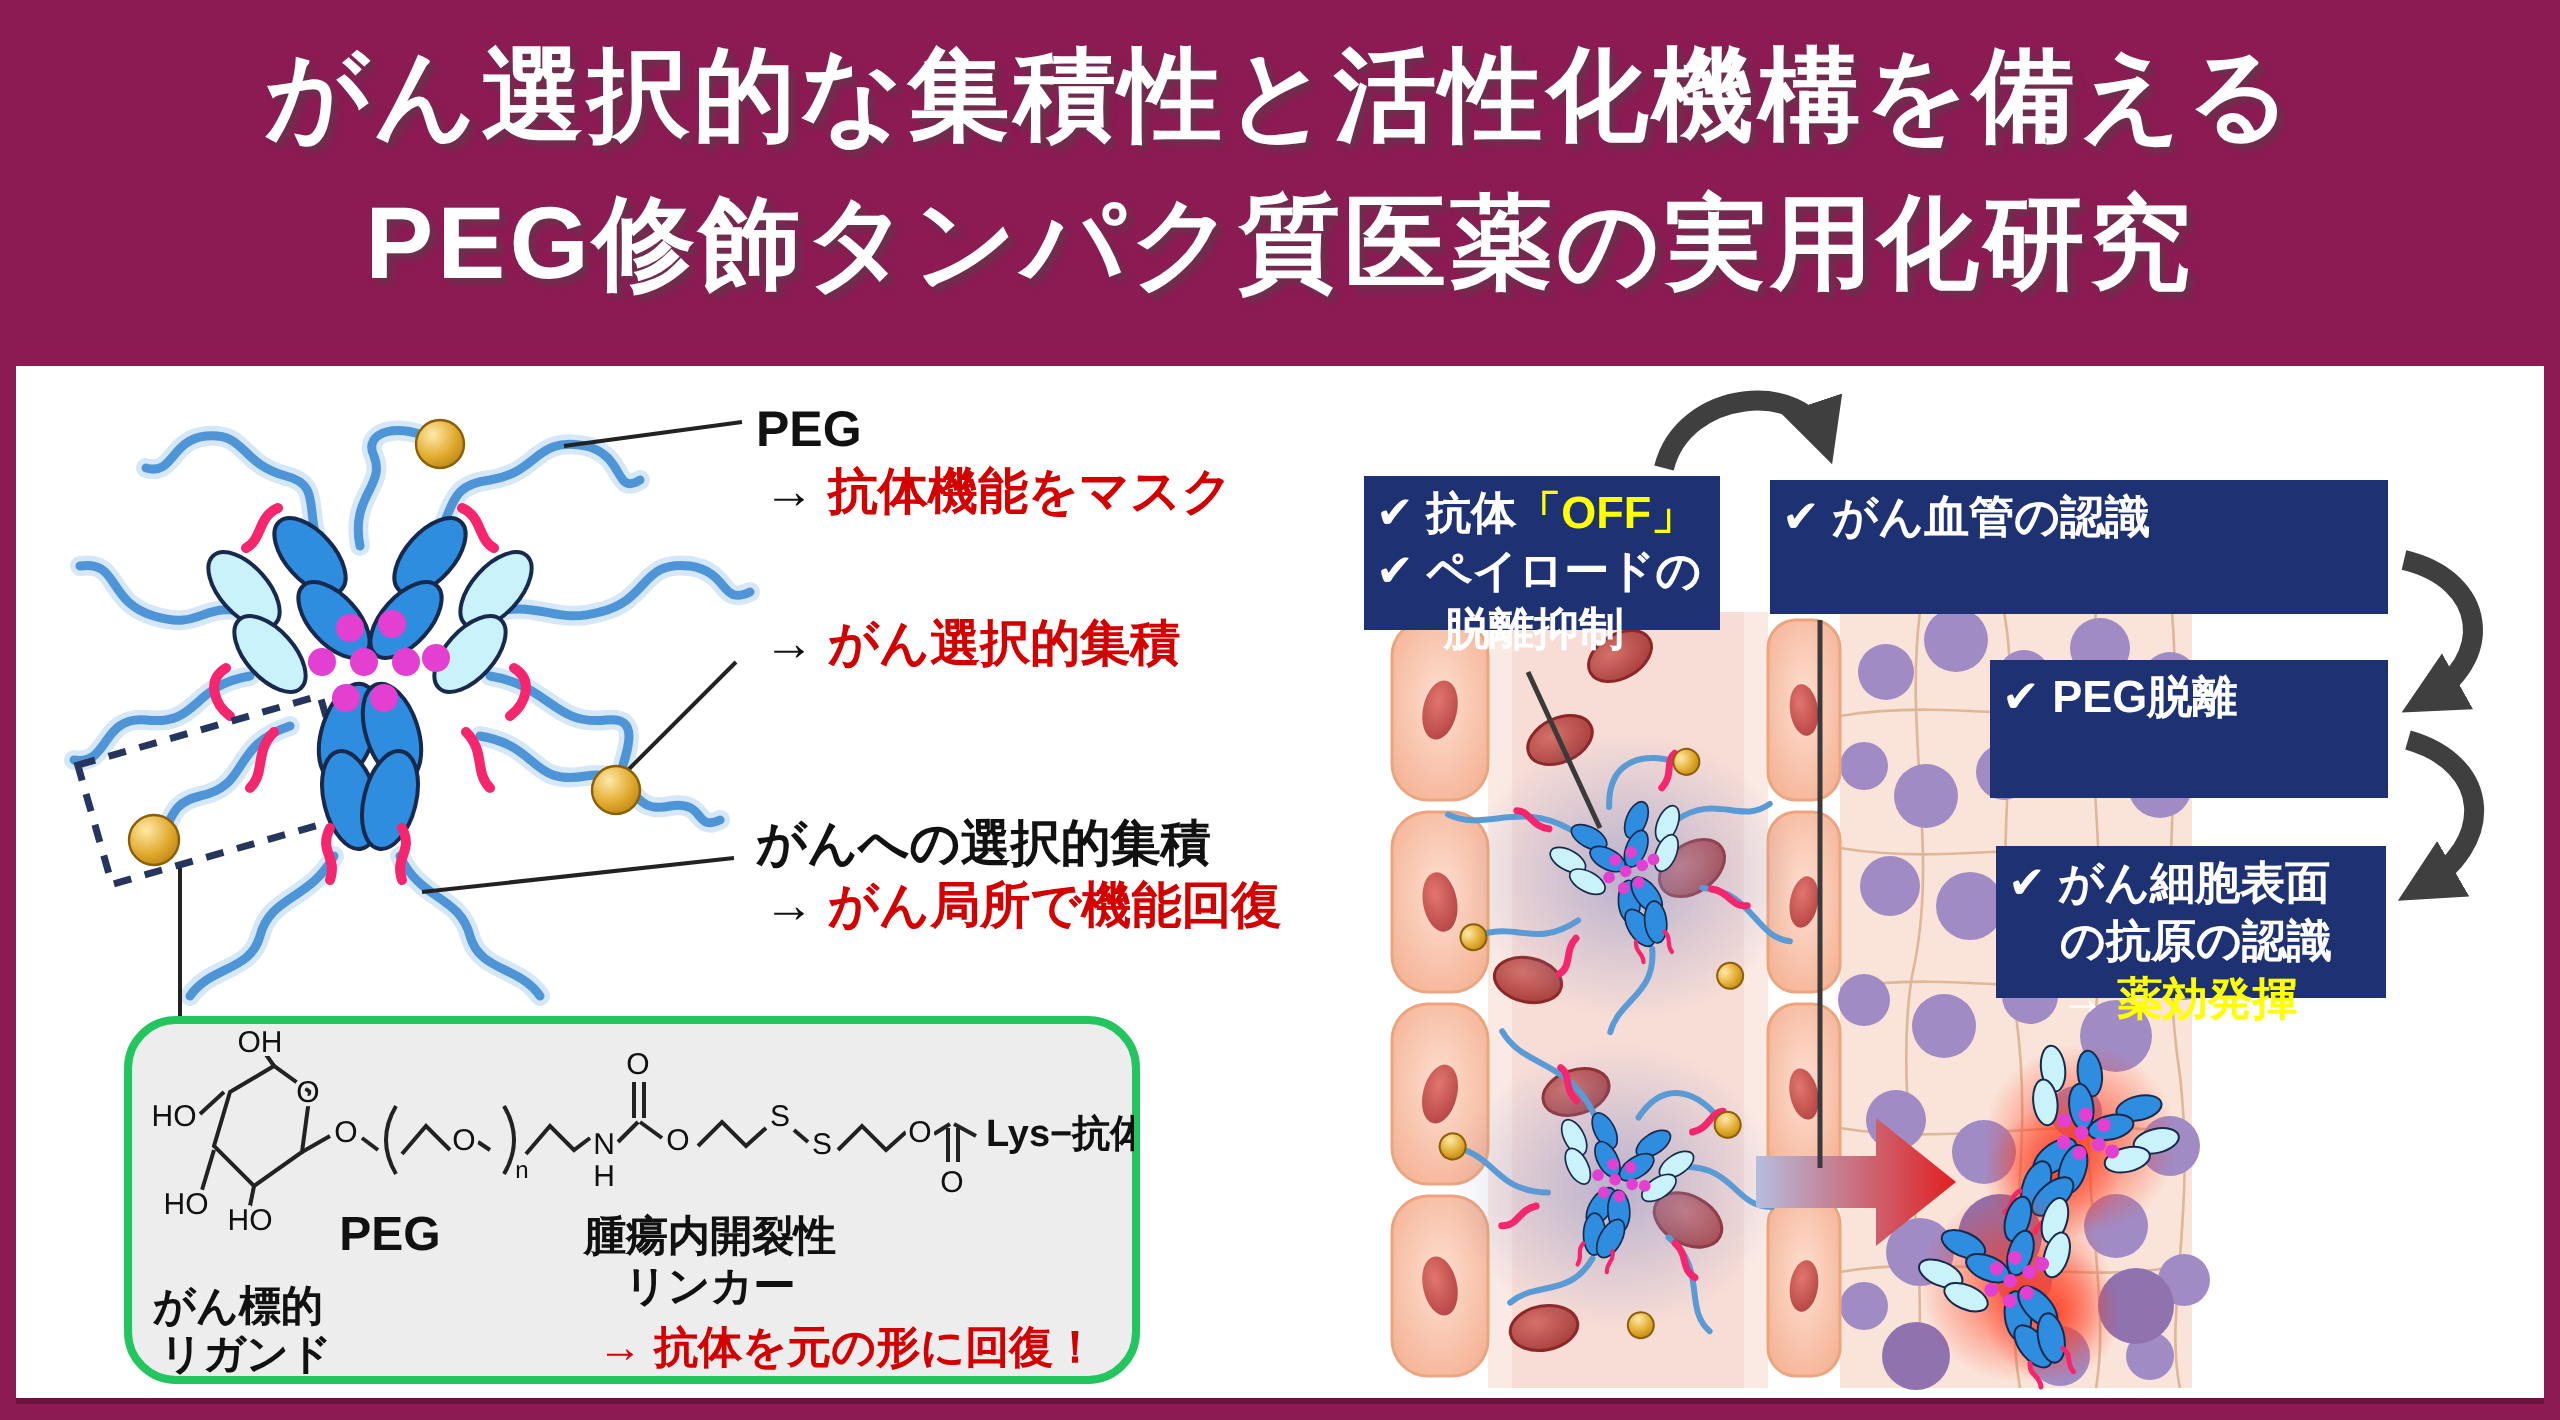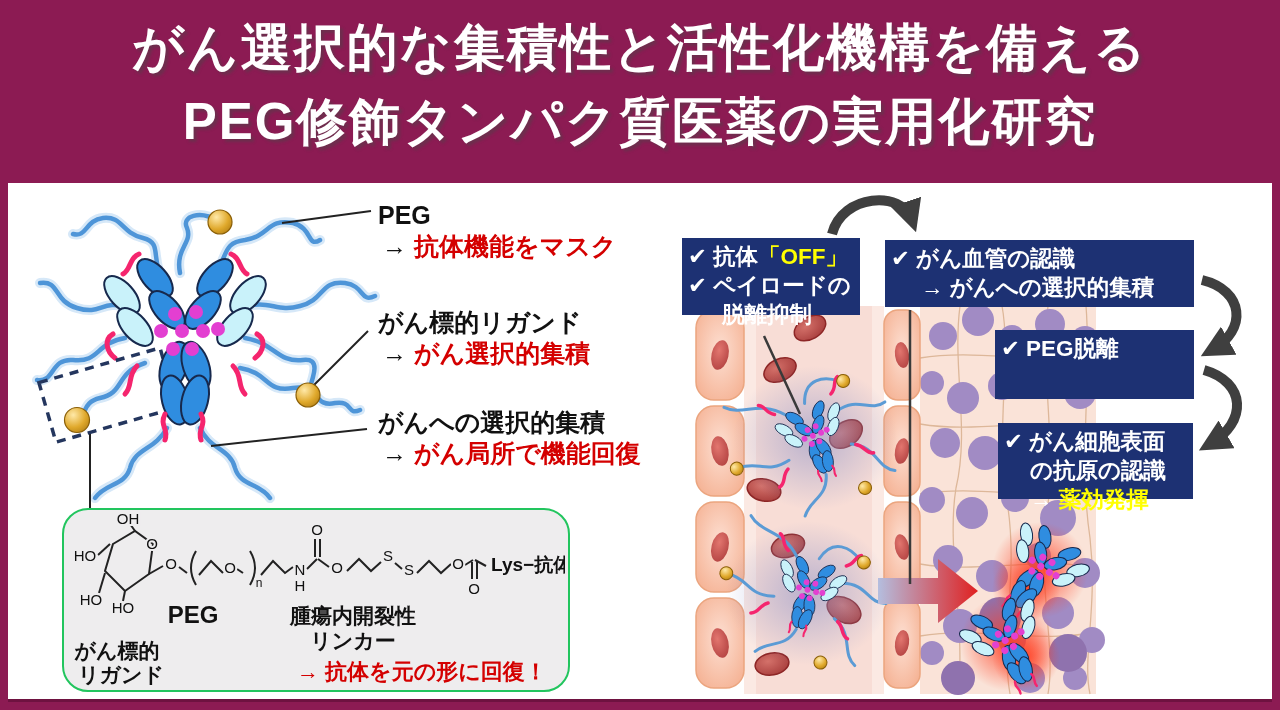--- a/index.html
+++ b/index.html
@@ -21,21 +21,21 @@
   }
   svg{position:absolute;}
   .callout{position:absolute;white-space:nowrap;}
   .callout-title{font-size:25px;font-weight:700;color:#111;line-height:31px;}
   .callout-effect{font-size:25px;font-weight:700;line-height:31px;padding-left:4px;}
   .callout-effect .arr{color:#111;}
   .callout-effect .red{color:#d40000;}
   .chembox{
     position:absolute;left:62px;top:508px;width:508px;height:184px;
     box-sizing:border-box;background:#eeedee;
-    border:2px solid #22c55e;border-radius:26px;
+    border:4px solid #22c55e;border-radius:26px;
   }
   .chem text{font-size:15px;fill:#111;paint-order:stroke;stroke:#eeedee;stroke-width:4px;}
   .chem text.lbl{font-weight:700;font-size:21px;stroke:none;}
   .chem text.peg{font-weight:700;font-size:24px;stroke:none;}
   .chem text.lys{font-weight:700;font-size:19px;stroke:none;}
   .chem text.note{font-weight:700;font-size:22px;fill:#d40000;stroke:none;}
   .chem text.sub{font-size:12px;}
   .step{
     position:absolute;box-sizing:border-box;background:#1d3173;color:#fff;
     font-size:22.5px;font-weight:700;line-height:29px;padding:4px 6px;
@@ -163,21 +163,20 @@
 </svg>
 
 <div class="callout" style="left:378px;top:200px">
   <div class="callout-title">PEG</div>
   <div class="callout-effect">
     <span class="arr">→</span>
     <span class="red">抗体機能をマスク</span>
   </div>
 </div>
 <div class="callout" style="left:378px;top:307px">
-  <div class="callout-title">がん標的リガンド</div>
   <div class="callout-effect">
     <span class="arr">→</span>
     <span class="red">がん選択的集積</span>
   </div>
 </div>
 <div class="callout" style="left:378px;top:407px">
   <div class="callout-title">がんへの選択的集積</div>
   <div class="callout-effect">
     <span class="arr">→</span>
     <span class="red">がん局所で機能回復</span>
@@ -397,21 +396,20 @@
   </g>
 </svg>
 
 <div class="step" style="left:682px;top:238px;width:178px;height:77px">
   <div><span>✔ 抗体</span><span class="hl">「OFF」</span></div>
   <div><span>✔ ペイロードの</span></div>
   <div class="ind" style="padding-left:34px"><span>脱離抑制</span></div>
 </div>
 <div class="step" style="left:885px;top:240px;width:309px;height:67px">
   <div><span>✔ がん血管の認識</span></div>
-  <div class="ind"><span>→ がんへの選択的集積</span></div>
 </div>
 <div class="step" style="left:995px;top:330px;width:199px;height:69px">
   <div><span>✔ PEG脱離</span></div>
 </div>
 <div class="step" style="left:998px;top:423px;width:195px;height:76px">
   <div><span>✔ がん細胞表面</span></div>
   <div class="ind" style="padding-left:26px"><span>の抗原の認識</span></div>
   <div class="ind" style="padding-left:26px"><span>→ </span><span class="hl">薬効発揮</span></div>
 </div>
 

